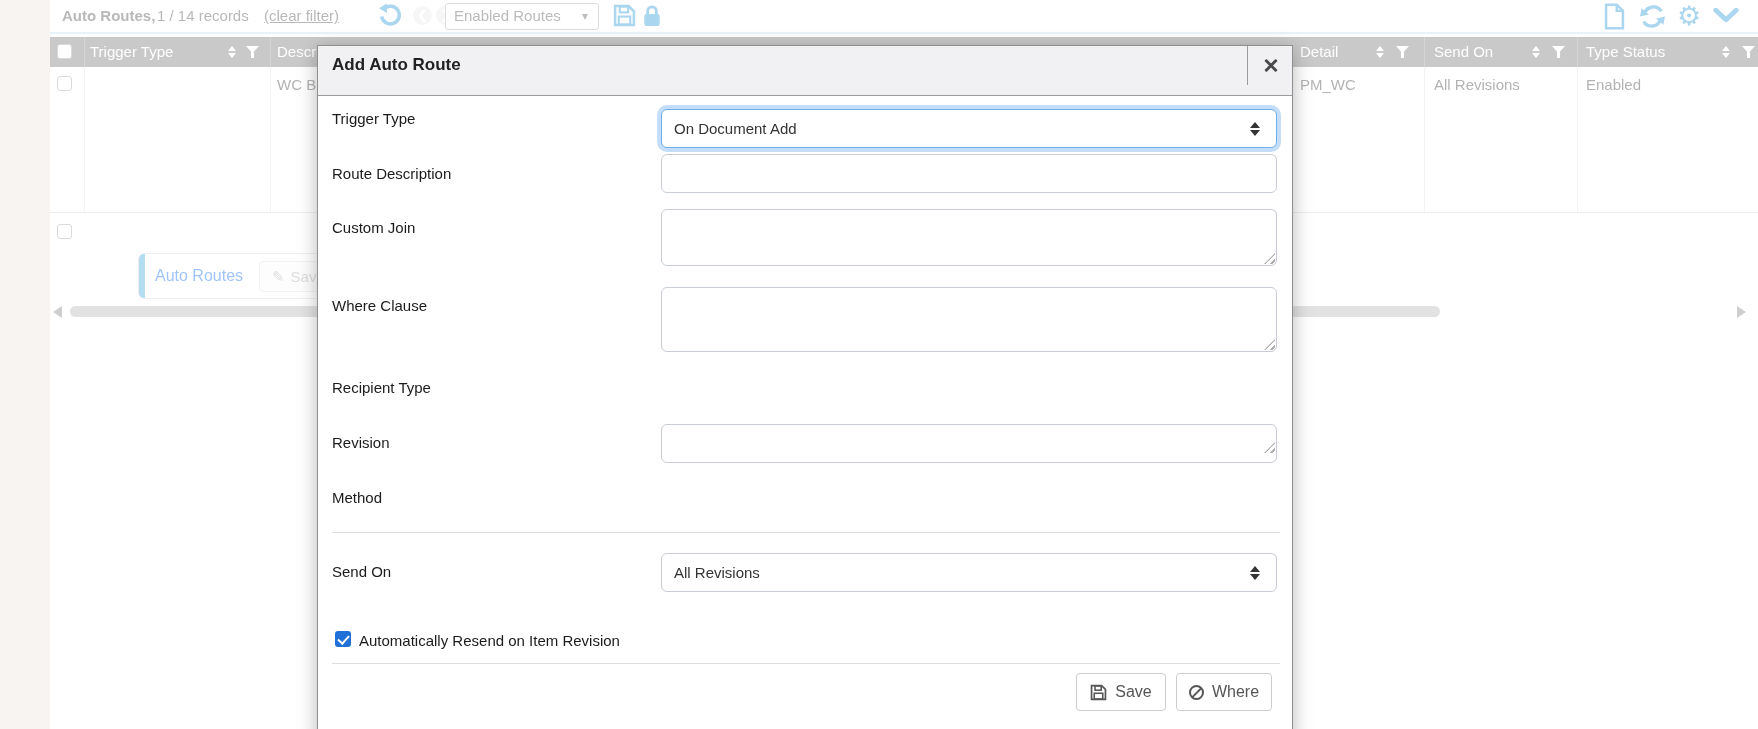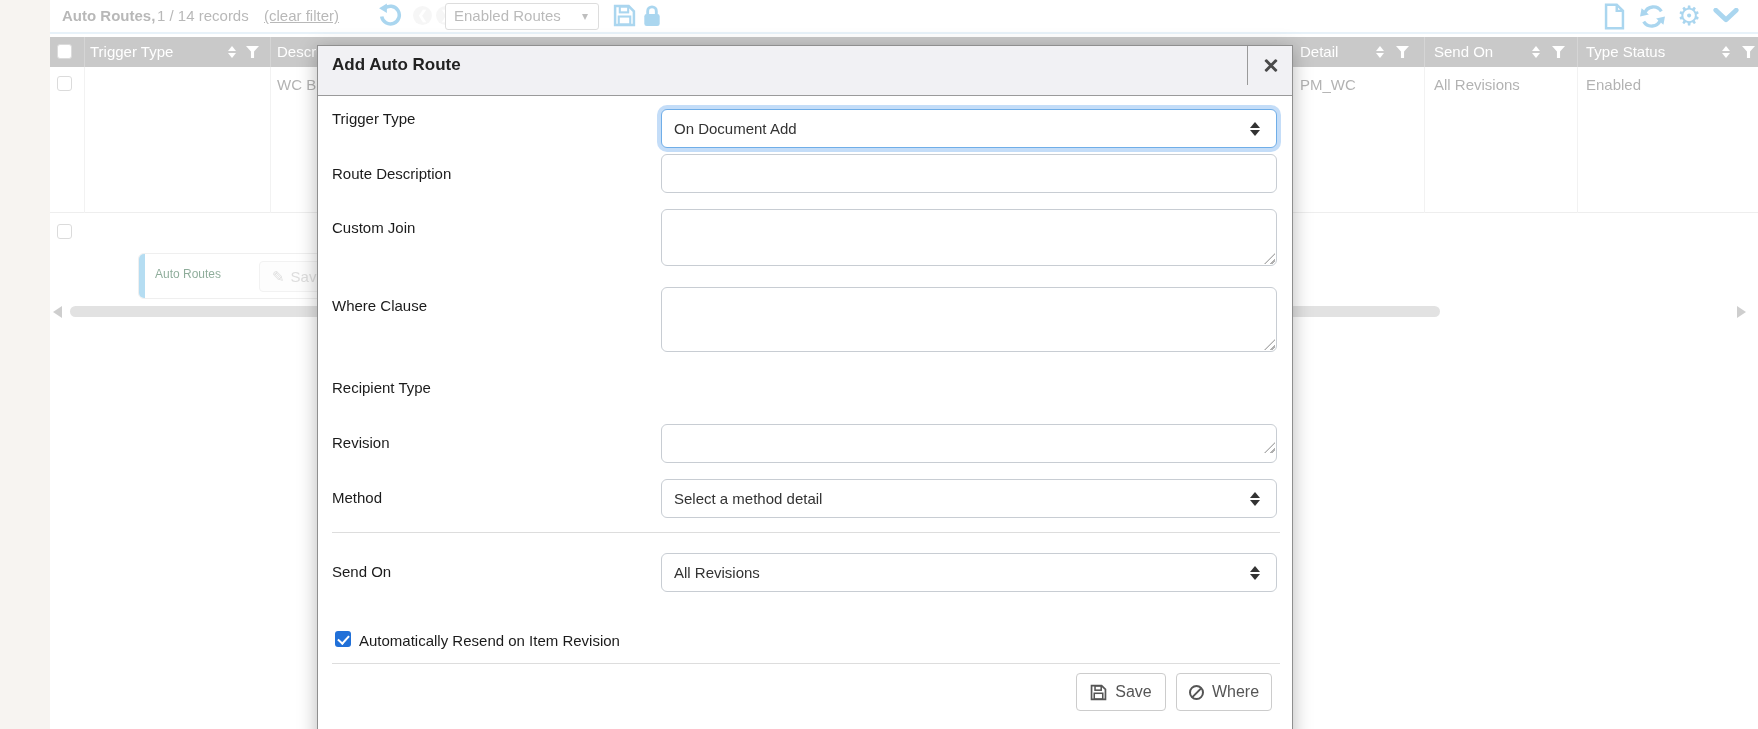--- a/index.html
+++ b/index.html
@@ -39,21 +39,21 @@
   .row-area { left:50px; top:67px; width:1708px; height:146px; background:#fff; border-bottom:1px solid #dcdcdc; }
   .cell-text { color:#5f5f5f; font-size:15px; top:9px; }
   .vline { top:0; width:1px; height:146px; background:#e4e4e4; }
   .cb { width:15px; height:15px; border:1.5px solid #b5b5b5; border-radius:3px; background:#fff; }
   .row2 { left:50px; top:213px; width:1708px; height:107px; background:#fff; }
 
   
   .sel-bar { left:88px; top:40px; width:840px; height:46px; background:#fff; border:1px solid #dedede;
              border-radius:6px; overflow:hidden; }
   .sel-accent { left:0; top:0; width:6px; height:46px; background:#64b9e4; }
-  .sel-title { left:16px; top:13px; color:#14532d; font-size:12px; }
+  .sel-title { left:16px; top:13px; color:#3b82f6; font-size:16px; }
   .ghost-btn { top:7px; height:31px; border:1px solid #e3e3e3; border-radius:4px; background:#fafafa;
                color:#b9b9b9; font-size:15px; display:flex; align-items:center; gap:6px; padding:0 12px; }
   .copy-glyph { width:12px; height:14px; border:1.5px solid #c4c4c4; border-radius:2px; position:relative; }
   .copy-glyph::after { content:""; position:absolute; left:3px; top:-5px; width:12px; height:14px;
                        border:1.5px solid #c4c4c4; border-radius:2px; background:#fafafa; }
 
   
   .hscroll-thumb { left:70px; top:306px; width:1370px; height:11px; background:#c2c2c2; border-radius:6px; }
   .scroll-arrow { width:0; height:0; top:306px; border-top:6px solid transparent; border-bottom:6px solid transparent; }
   .scroll-left  { left:53px;  border-right:9px solid #9a9a9a; }
@@ -259,27 +259,20 @@
   <textarea class="abs field tarea" style="top: 241px; height: 65px;"></textarea>
   <span class="grip" style="left:946px; top:293px;"></span>
 
   <span class="abs m-label" style="top:333px;">Recipient Type</span>
 
   <span class="abs m-label" style="top:388px;">Revision</span>
   <textarea class="abs field tarea" style="top: 378px; height: 39px; padding-top: 9px;"></textarea>
   <span class="grip" style="left:946px; top:396px;"></span>
 
   <span class="abs m-label" style="top:443px;">Method</span>
-  <div class="abs field selbox" style="top:433px;">
-    <span>Select a method detail</span>
-    <span class="sel-arrows">
-        <span class="tri tri-up"></span>
-        <span class="tri tri-down"></span>
-      </span>
-  </div>
 
   <div class="abs divider" style="top:486px;"></div>
 
   <span class="abs m-label" style="top:517px;">Send On</span>
   <div class="abs field selbox" style="top:507px;">
     <span>All Revisions</span>
     <span class="sel-arrows">
         <span class="tri tri-up"></span>
         <span class="tri tri-down"></span>
       </span>

